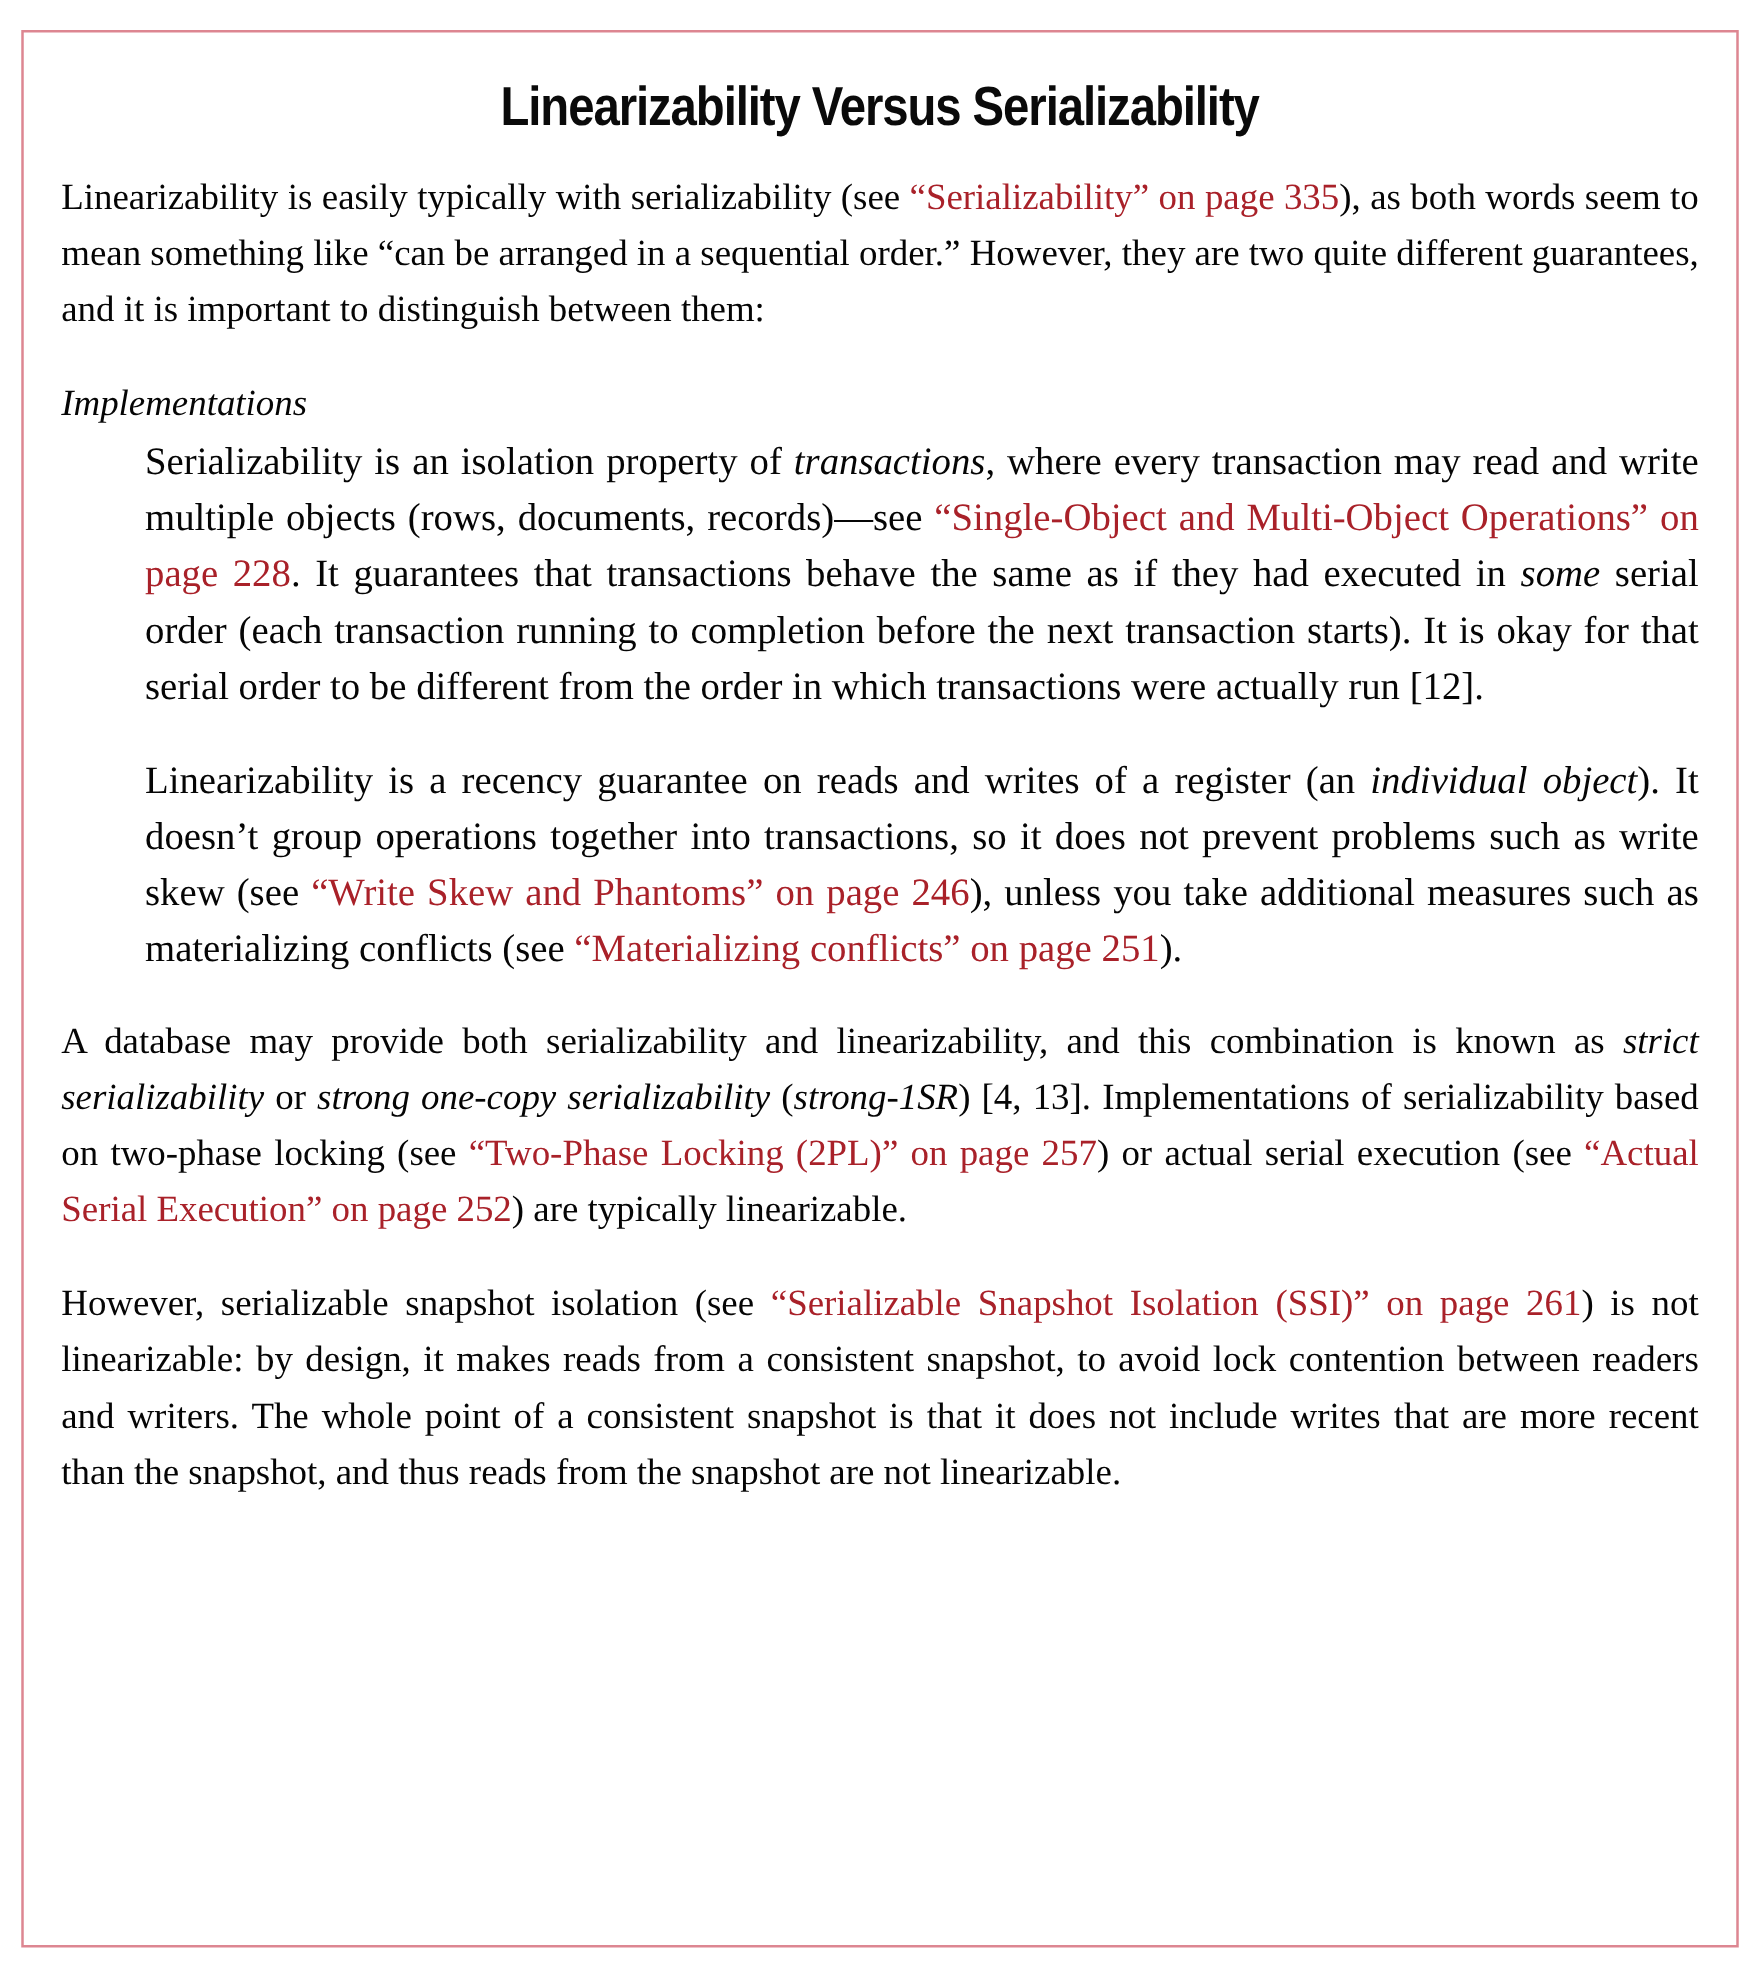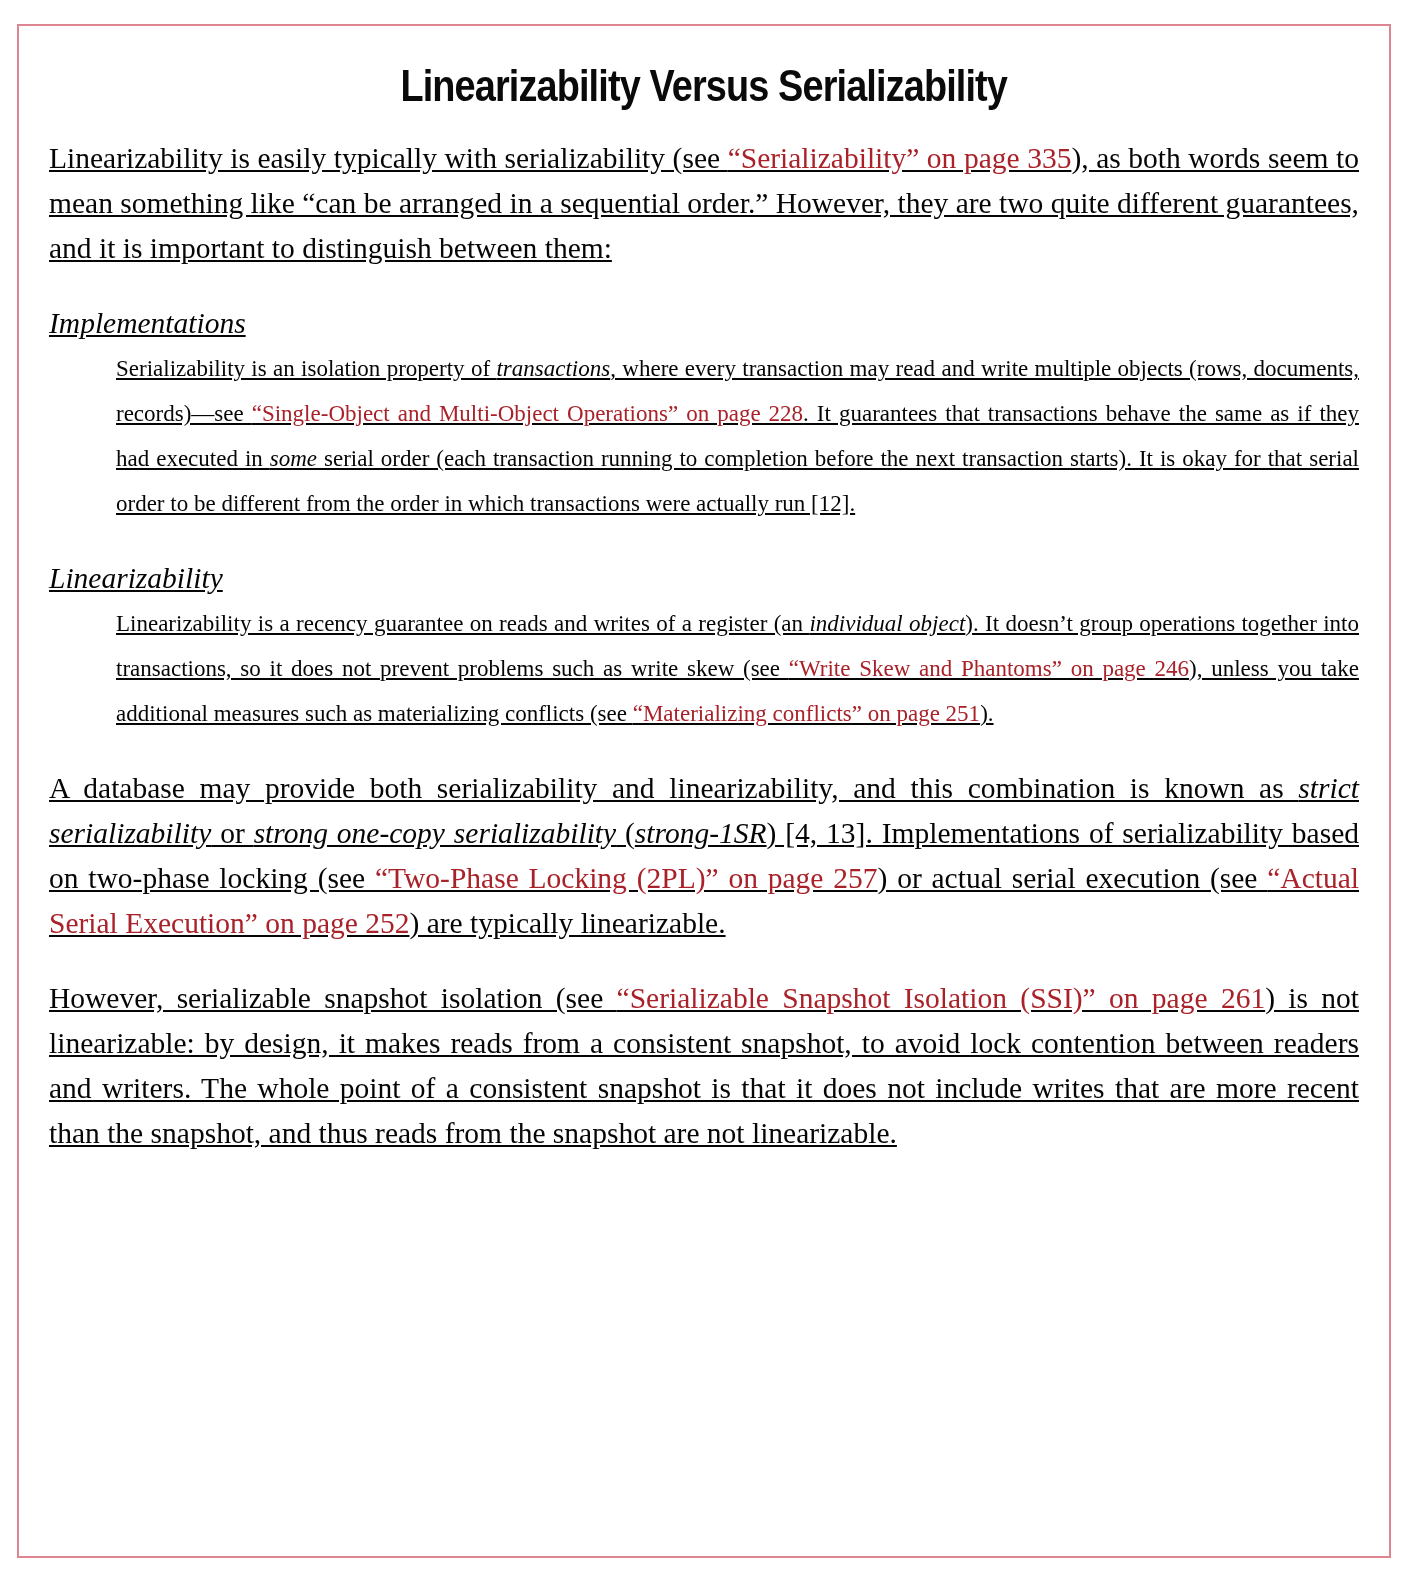--- a/index.html
+++ b/index.html
@@ -18,21 +18,20 @@
   .callout-box {
     position: absolute;
     left: 17px;
     top: 24px;
     width: 1374px;
     height: 1534px;
     box-sizing: border-box;
     border: 2px solid #dd8691;
     background: #ffffff;
     padding: 28px 30px 0 30px;
-    text-decoration: underline;
   }
   .box-title {
     text-align: center;
     font-family: "Liberation Sans", sans-serif;
     font-weight: 700;
     font-size: 44px;
     line-height: 52px;
     margin: 6px 0 24px 0;
     color: #0a0a0a;
     white-space: nowrap;
@@ -50,21 +49,21 @@
     margin: 0 0 30px 0;
   }
   .def-heading {
     font-style: italic;
     font-size: 29.5px;
     line-height: 45px;
     margin: 0;
     text-align: left;
   }
   p.def-body {
-    font-size: 23px;
+    font-size: 31px;
     line-height: 45px;
     text-align: justify;
     margin: 0 0 30px 67px;
   }
   .xref {
     color: #a92129;
     cursor: pointer;
   }
   .em {
     font-style: italic;
@@ -76,21 +75,20 @@
 <div class="callout-box">
 
   <h1 class="box-title"><span class="squeeze">Linearizability Versus Serializability</span></h1>
 
   <p class="body-par"><span>Linearizability is easily typically with serializability (see </span><span class="xref">“Serializability” on page 335</span><span>), as both words seem to mean something like “can be arranged in a sequential order.” However, they are two quite different guarantees, and it is important to distinguish between them:</span></p>
 
   <p class="def-heading">Implementations</p>
 
   <p class="def-body"><span>Serializability is an isolation property of </span><span class="em">transactions</span><span>, where every transaction may read and write multiple objects (rows, documents, records)—see </span><span class="xref">“Single-Object and Multi-Object Operations” on page 228</span><span>. It guarantees that transactions behave the same as if they had executed in </span><span class="em">some</span><span> serial order (each transaction running to completion before the next transaction starts). It is okay for that serial order to be different from the order in which transactions were actually run [12].</span></p>
 
-  <p class="def-heading">Linearizability</p>
 
   <p class="def-body"><span>Linearizability is a recency guarantee on reads and writes of a register (an </span><span class="em">individual object</span><span>). It doesn’t group operations together into transactions, so it does not prevent problems such as write skew (see </span><span class="xref">“Write Skew and Phantoms” on page 246</span><span>), unless you take additional measures such as materializing conflicts (see </span><span class="xref">“Materializing conflicts” on page 251</span><span>).</span></p>
 
   <p class="body-par"><span>A database may provide both serializability and linearizability, and this combination is known as </span><span class="em">strict serializability</span><span> or </span><span class="em">strong one-copy serializability</span><span> (</span><span class="em">strong-1SR</span><span>) [4, 13]. Implementations of serializability based on two-phase locking (see </span><span class="xref">“Two-Phase Locking (2PL)” on page 257</span><span>) or actual serial execution (see </span><span class="xref">“Actual Serial Execution” on page 252</span><span>) are typically linearizable.</span></p>
 
   <p class="body-par"><span>However, serializable snapshot isolation (see </span><span class="xref">“Serializable Snapshot Isolation (SSI)” on page 261</span><span>) is not linearizable: by design, it makes reads from a consistent snapshot, to avoid lock contention between readers and writers. The whole point of a consistent snapshot is that it does not include writes that are more recent than the snapshot, and thus reads from the snapshot are not linearizable.</span></p>
 
 </div>
 
 </body></html>

